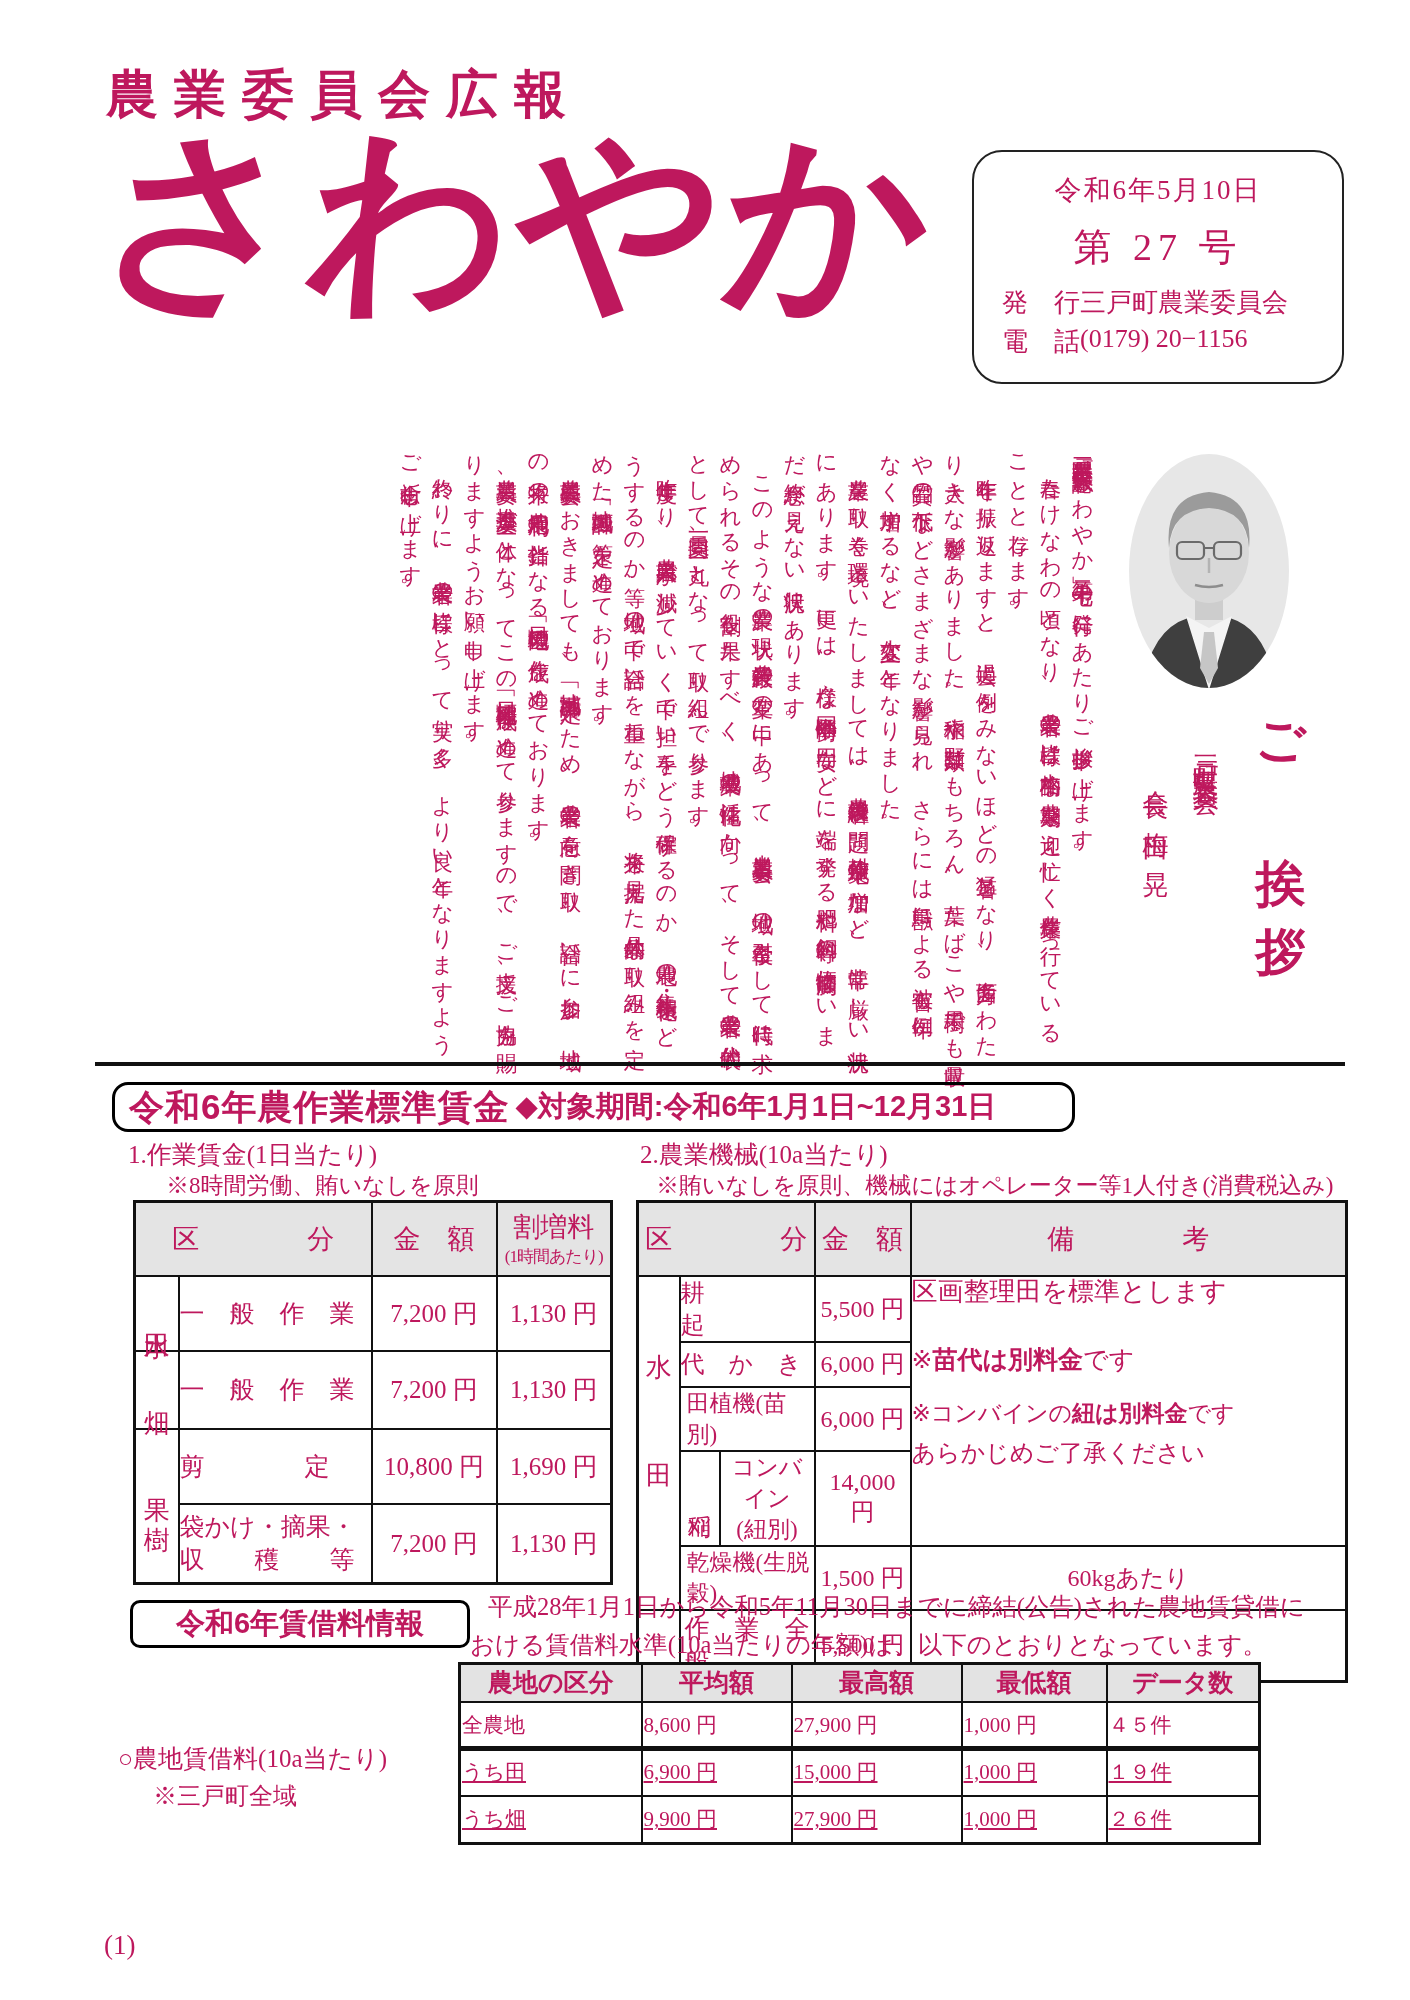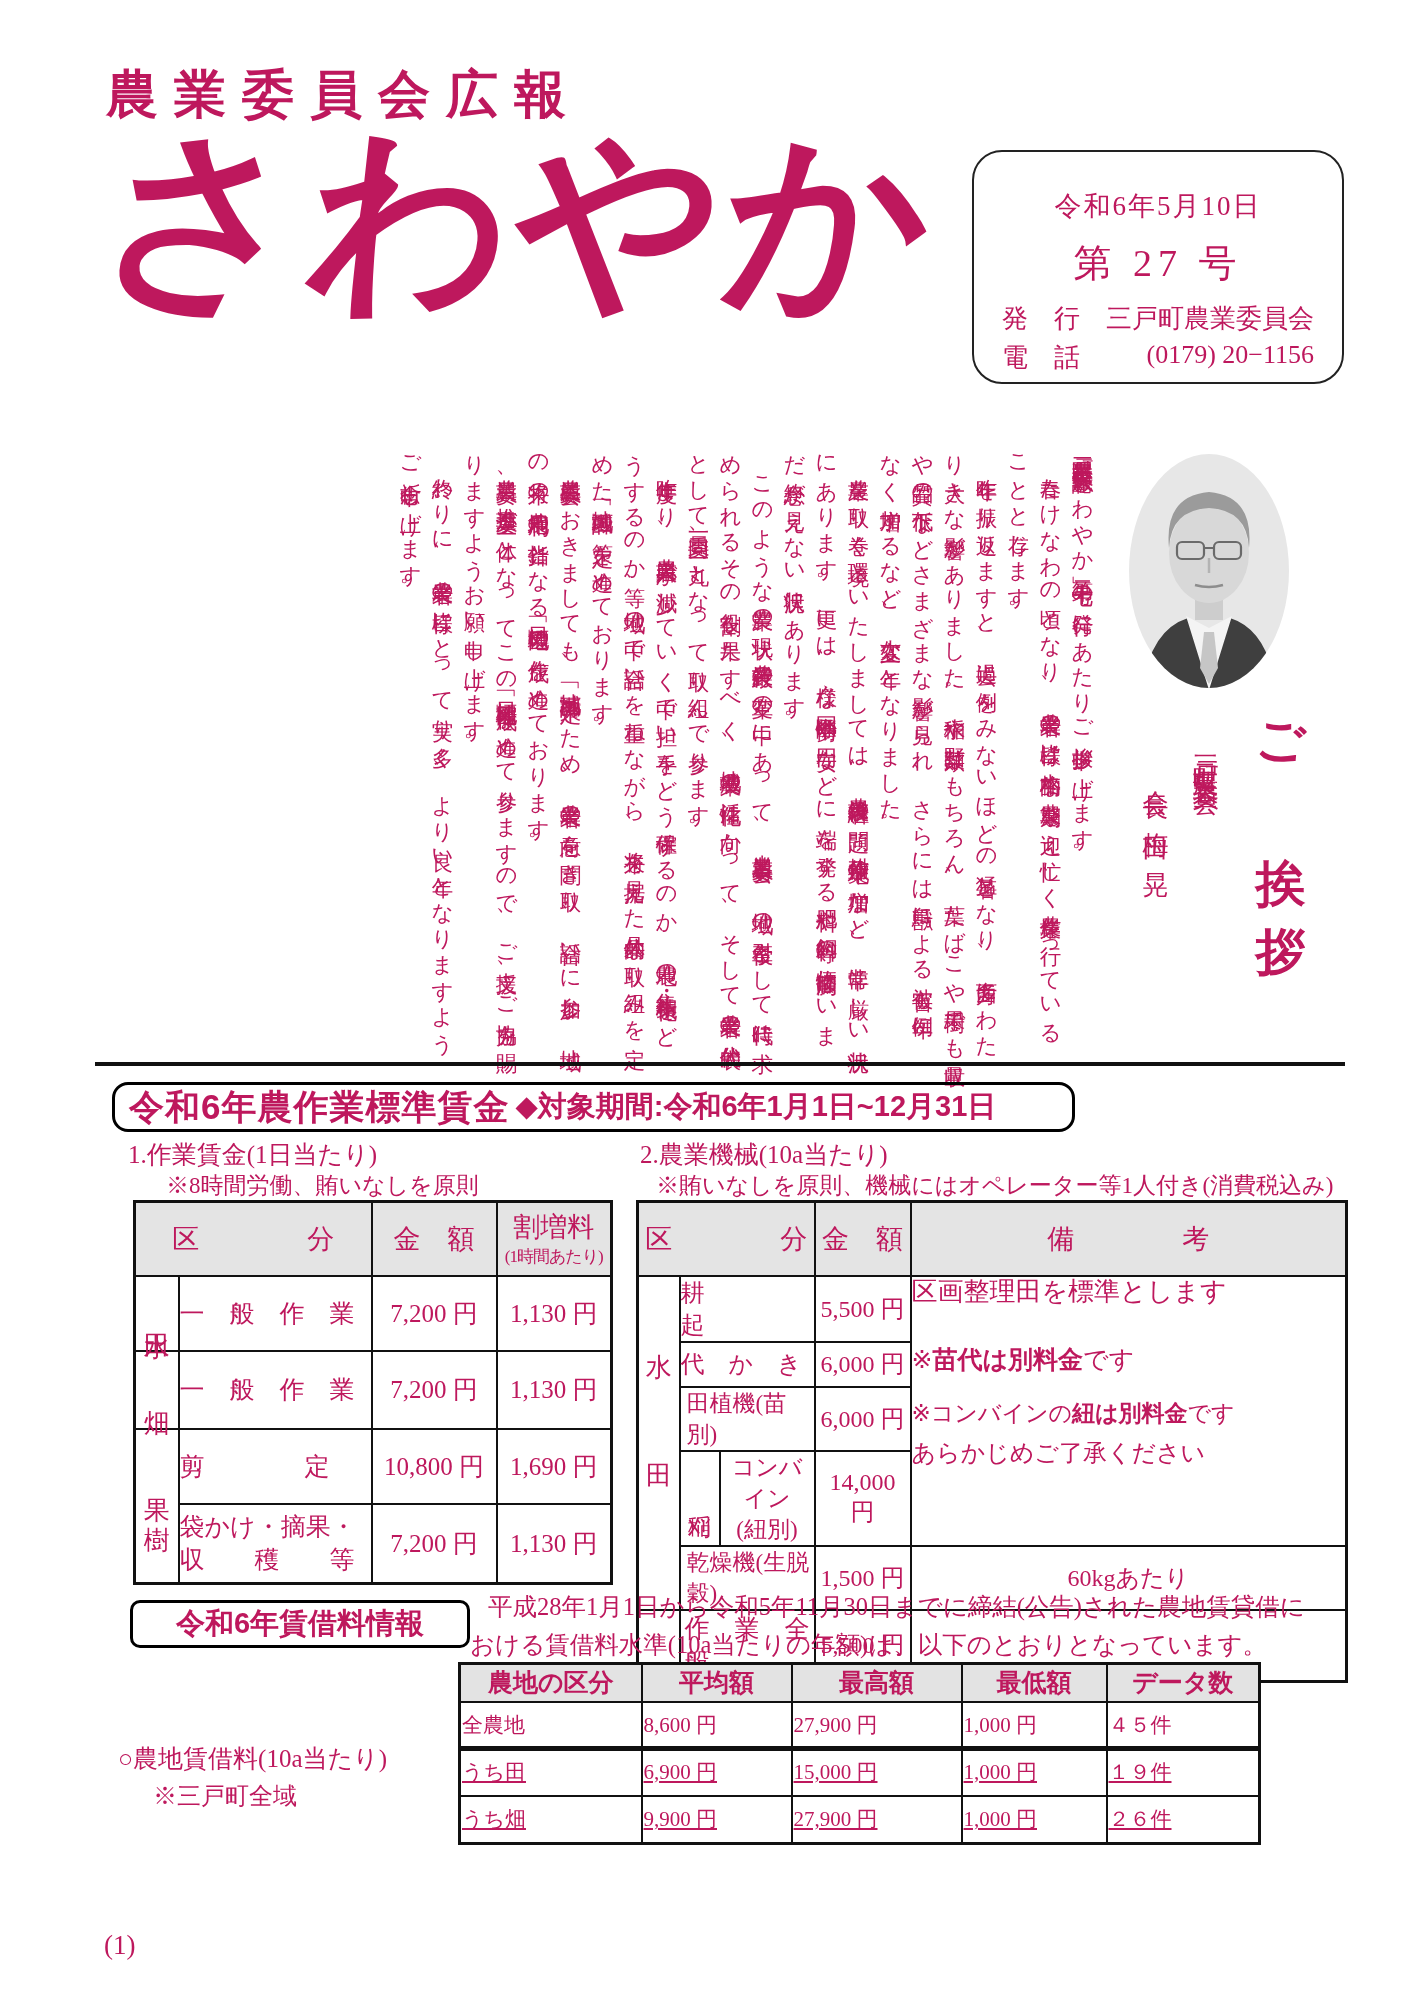--- a/index.html
+++ b/index.html
@@ -9,24 +9,24 @@
     font-family:"Liberation Serif","DejaVu Serif",serif;
   }
   .abs{position:absolute;}
   .vert{writing-mode:vertical-rl;}
 
   
   .kicker{left:106px;top:60px;font-size:52px;font-weight:bold;letter-spacing:16px;white-space:nowrap;}
   .callig{left:100px;top:112px;font-size:200px;line-height:215px;font-weight:bold;
           letter-spacing:4px;transform:skewX(-4deg);white-space:nowrap;}
   .issue-box{left:972px;top:150px;width:372px;height:234px;border:2px solid #222;border-radius:30px;
-             box-sizing:border-box;padding-top:36px;}
+             box-sizing:border-box;padding-top:20px;}
   .issue-date{text-align:center;font-size:27px;letter-spacing:2px;}
   .issue-no{text-align:center;font-size:38px;letter-spacing:6px;margin-top:14px;}
-  .issue-row{display:flex;justify-content:space-between;padding:0 28px;font-size:26px;margin-top:12px;}
+  .issue-row{display:flex;justify-content:flex-start;padding:0 28px;font-size:26px;margin-top:12px;}
   .issue-row:last-child{margin-top:4px;}
 
   
   .photo{left:1128px;top:452px;width:162px;height:238px;}
   .greet-title{left:1248px;top:690px;height:370px;font-size:50px;font-weight:bold;letter-spacing:70px;}
   .greet-org{left:1188px;top:735px;height:300px;font-size:26px;letter-spacing:5px;}
   .greet-author{left:1138px;top:770px;height:280px;font-size:26px;letter-spacing:5px;}
   .v-body{top:440px;right:312px;width:1005px;height:614px;writing-mode:vertical-rl;
           font-size:21.5px;line-height:32px;letter-spacing:1.5px;}
   .v-body p{margin:0;text-indent:1em;}

